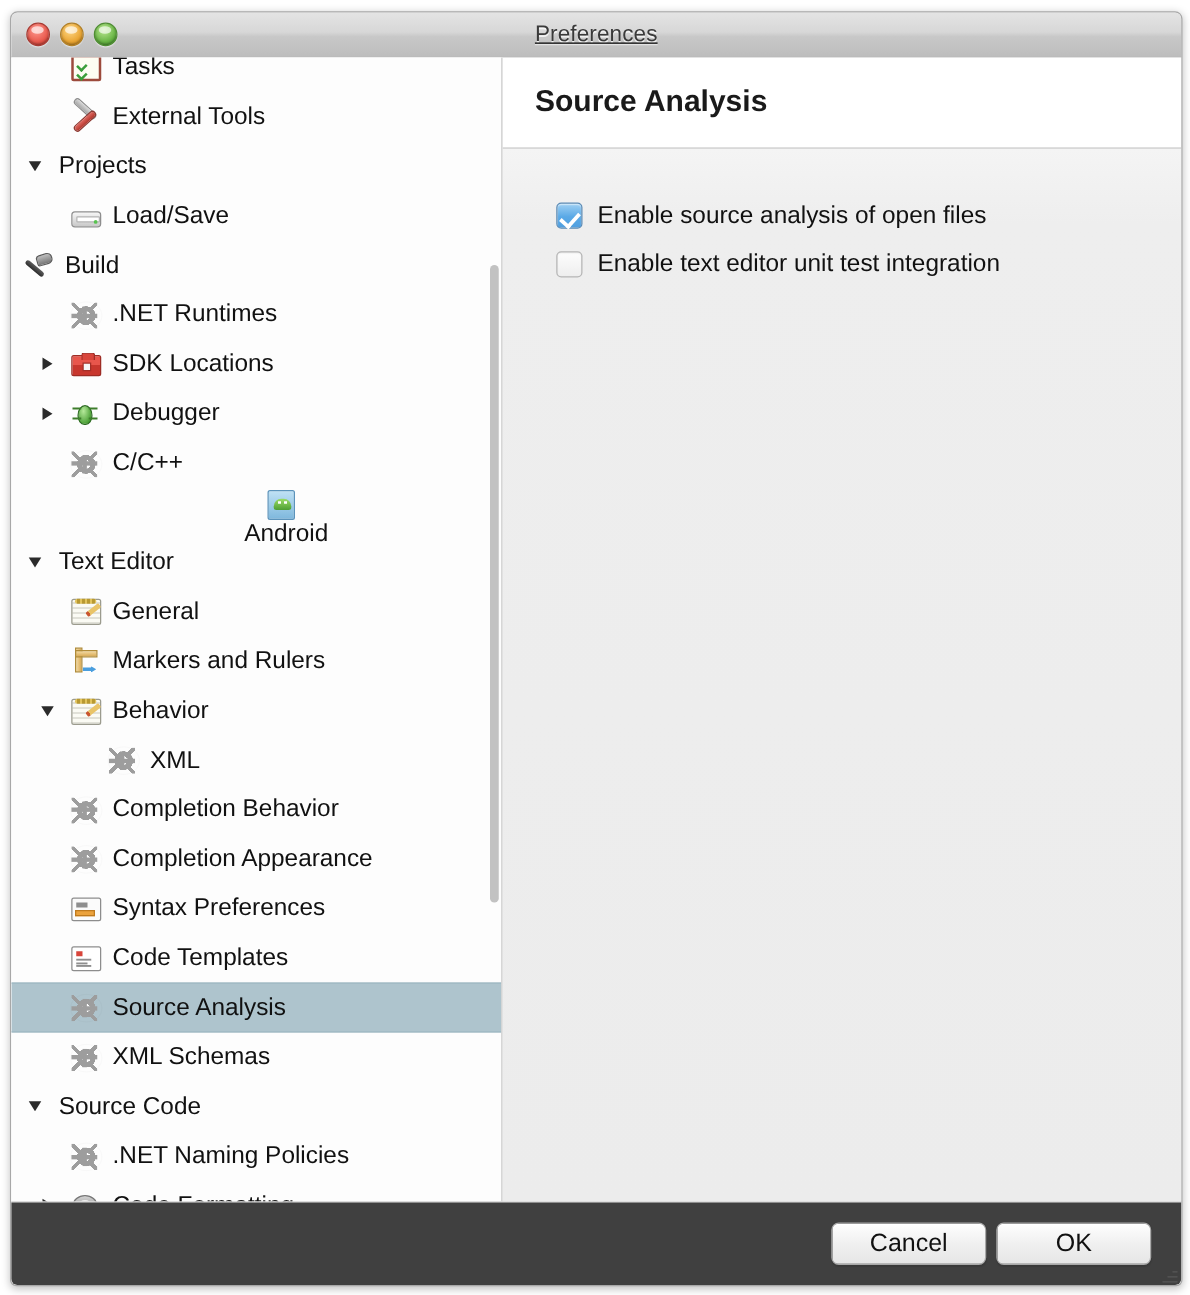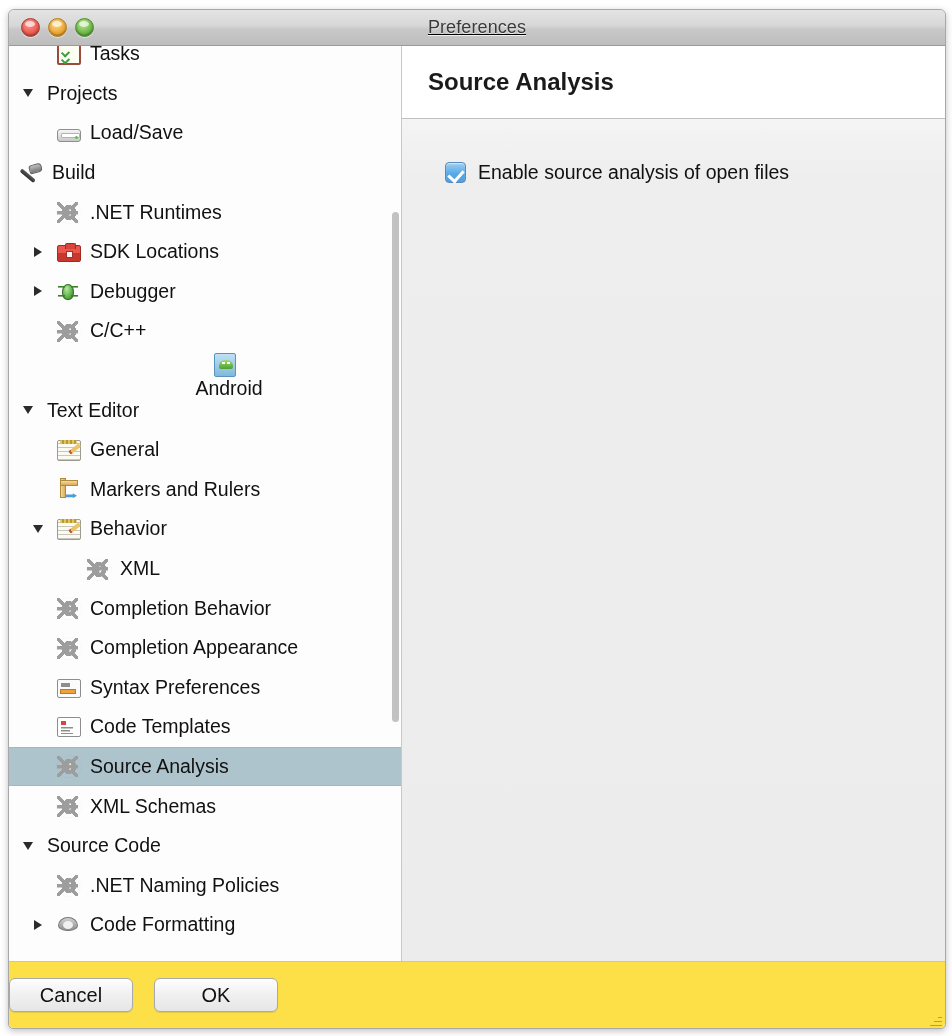--- a/index.html
+++ b/index.html
@@ -561,25 +561,26 @@
   }
   .cblabel {
     font-size: 19.5px;
     color: #111111;
     font-family: "Liberation Sans", sans-serif;
   }
 
   
   #footer {
     flex: 0 0 66px;
-    background: #fde047;
+    background: #404040;
     display: flex;
     align-items: center;
+    justify-content: flex-end;
     padding-right: 24px;
-    gap: 21px;
+    gap: 8px;
     position: relative;
     border-radius: 0 0 5px 5px;
   }
   .btn {
     min-width: 124px;
     height: 34px;
     padding: 0 18px;
     background: linear-gradient(#fefefe, #f0f0f0 50%, #e6e6e6);
     border: 1px solid #a9a9a9;
     border-radius: 6px;
@@ -621,20 +622,24 @@
   </div>
 
   <div id="body">
 
     <div id="sidebar">
       <div id="tree">
           <div class="row" style="padding-left: 48px;">
             <span class="icon ic-tasks"></span>
             <span class="label">Tasks</span>
           </div>
+          <div class="row" style="padding-left: 48px;">
+            <span class="icon ic-tools"></span>
+            <span class="label">External Tools</span>
+          </div>
           <div class="row group" style="padding-left: 10px;">
             <span class="tri down">
               <i></i>
             </span>
             <span style="flex: 0 0 10px;"></span>
             <span class="label">Projects</span>
           </div>
           <div class="row" style="padding-left: 48px;">
             <span class="icon ic-disk"></span>
             <span class="label">Load/Save</span>
@@ -751,20 +756,24 @@
 
     <div id="detail">
       <div id="detail-header">
         <div class="h">Source Analysis</div>
       </div>
       <div id="detail-content">
         <div class="cbrow">
           <div class="cbox on"></div>
           <div class="cblabel">Enable source analysis of open files</div>
         </div>
+        <div class="cbrow">
+          <div class="cbox off"></div>
+          <div class="cblabel">Enable text editor unit test integration</div>
+        </div>
       </div>
     </div>
   </div>
 
   <div id="footer">
     <button class="btn">Cancel</button>
     <button class="btn">OK</button>
     <div class="grip">
         <i></i>
         <i></i>

